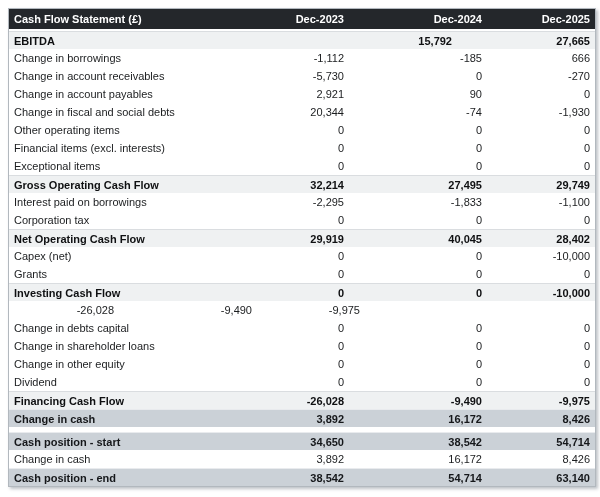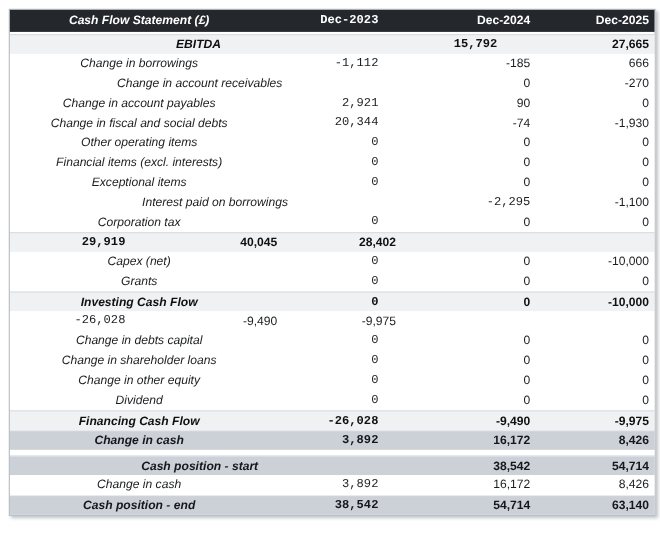--- a/index.html
+++ b/index.html
@@ -54,30 +54,29 @@
   }
   .row.spacer {
     height: 5px;
     background: #ffffff;
     border: none;
   }
   .cell { overflow: hidden; white-space: nowrap; }
   .cell.label {
     flex: 1 1 auto;
     padding-left: 5px;
-    text-align: center;
-    font-style: italic;
+    text-align: left;
   }
   .cell.num {
     text-align: right;
     box-sizing: border-box;
     padding-right: 5px;
     flex: 0 0 auto;
   }
-  .c1 { width: 110px; font-family: Liberation Mono, monospace; }
+  .c1 { width: 110px; }
   .c2 { width: 138px; }
   .c3 { width: 108px; }
 </style>
 </head>
 <body>
 
 <div class="table-wrap">
   <div class="hdr-row">
     <div class="cell label">Cash Flow Statement (£)</div>
     <div class="cell num c1">Dec-2023</div>
@@ -91,20 +90,21 @@
         <div class="cell num c2">27,665</div>
       </div>
       <div class="row normal">
         <div class="cell label">Change in borrowings</div>
         <div class="cell num c1">-1,112</div>
         <div class="cell num c2">-185</div>
         <div class="cell num c3">666</div>
       </div>
       <div class="row normal">
         <div class="cell label">Change in account receivables</div>
+        <div class="cell num c1">-5,730</div>
         <div class="cell num c2">0</div>
         <div class="cell num c3">-270</div>
       </div>
       <div class="row normal">
         <div class="cell label">Change in account payables</div>
         <div class="cell num c1">2,921</div>
         <div class="cell num c2">90</div>
         <div class="cell num c3">0</div>
       </div>
       <div class="row normal">
@@ -124,32 +124,40 @@
         <div class="cell num c1">0</div>
         <div class="cell num c2">0</div>
         <div class="cell num c3">0</div>
       </div>
       <div class="row normal">
         <div class="cell label">Exceptional items</div>
         <div class="cell num c1">0</div>
         <div class="cell num c2">0</div>
         <div class="cell num c3">0</div>
       </div>
+      <div class="row section">
+        <div class="cell label">Gross Operating Cash Flow</div>
+        <div class="cell num c1">32,214</div>
+        <div class="cell num c2">27,495</div>
+        <div class="cell num c3">29,749</div>
+      </div>
       <div class="row normal">
         <div class="cell label">Interest paid on borrowings</div>
         <div class="cell num c1">-2,295</div>
+        <div class="cell num c2">-1,833</div>
         <div class="cell num c3">-1,100</div>
       </div>
       <div class="row normal">
         <div class="cell label">Corporation tax</div>
         <div class="cell num c1">0</div>
         <div class="cell num c2">0</div>
         <div class="cell num c3">0</div>
       </div>
       <div class="row section">
+        <div class="cell label">Net Operating Cash Flow</div>
         <div class="cell num c1">29,919</div>
         <div class="cell num c2">40,045</div>
         <div class="cell num c3">28,402</div>
       </div>
       <div class="row normal">
         <div class="cell label">Capex (net)</div>
         <div class="cell num c1">0</div>
         <div class="cell num c2">0</div>
         <div class="cell num c3">-10,000</div>
       </div>
@@ -202,20 +210,21 @@
       </div>
       <div class="row highlight">
         <div class="cell label">Change in cash</div>
         <div class="cell num c1">3,892</div>
         <div class="cell num c2">16,172</div>
         <div class="cell num c3">8,426</div>
       </div>
       <div class="row spacer"></div>
       <div class="row highlight">
         <div class="cell label">Cash position - start</div>
+        <div class="cell num c1">34,650</div>
         <div class="cell num c2">38,542</div>
         <div class="cell num c3">54,714</div>
       </div>
       <div class="row normal">
         <div class="cell label">Change in cash</div>
         <div class="cell num c1">3,892</div>
         <div class="cell num c2">16,172</div>
         <div class="cell num c3">8,426</div>
       </div>
       <div class="row highlight">

